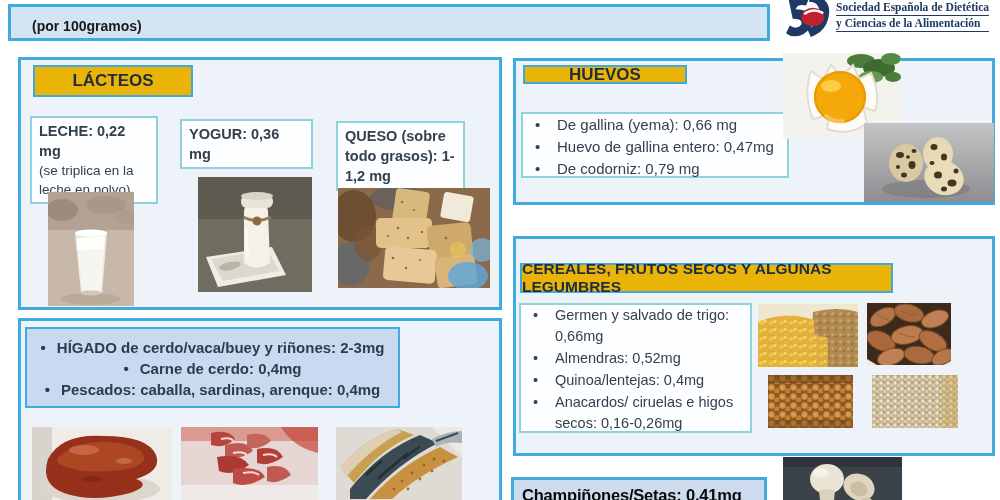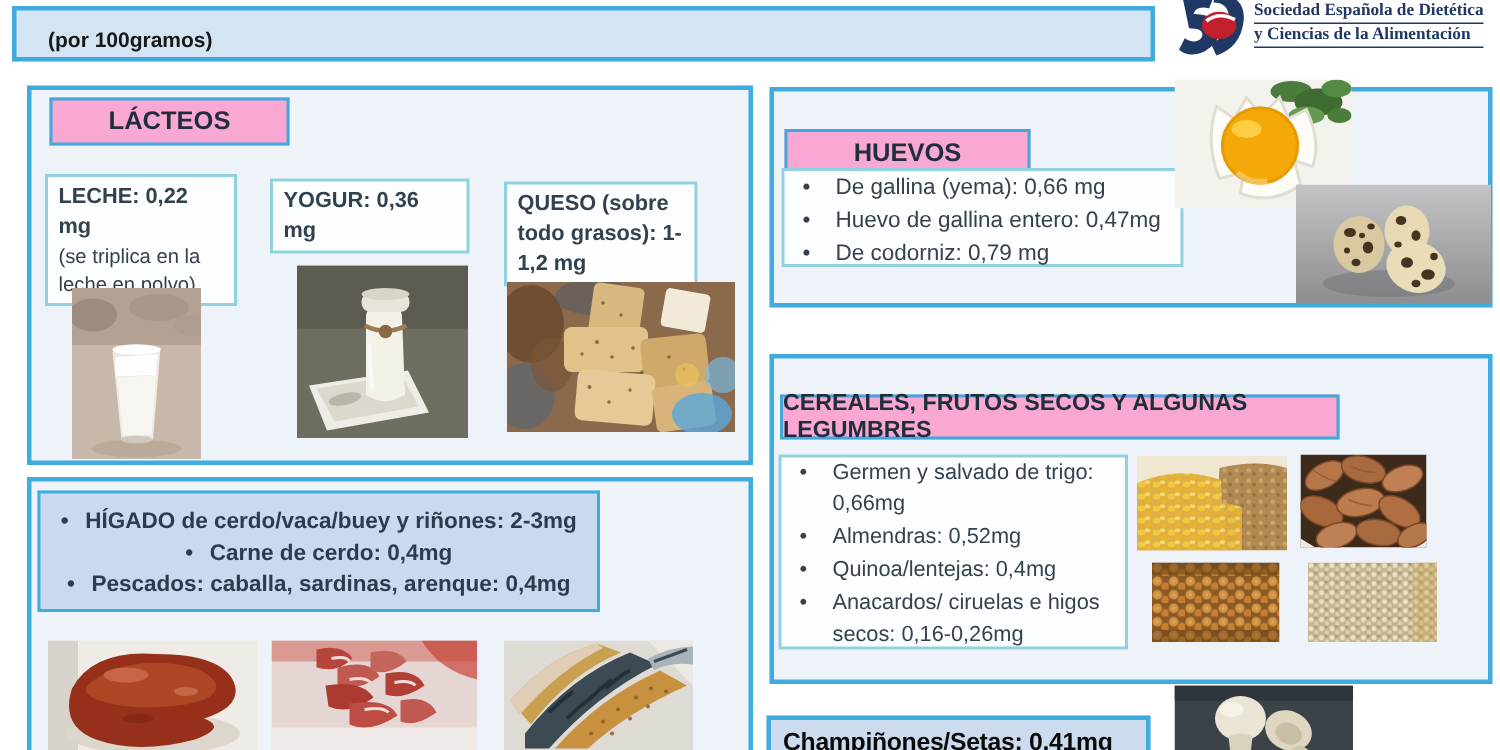--- a/index.html
+++ b/index.html
@@ -16,21 +16,21 @@
   
   .logo{left:782px;top:0;display:flex;align-items:flex-start;z-index:3;}
   .logo-mark{width:52px;height:44px;margin-top:-6px;}
   .logo-text{margin-left:2px;margin-top:0;}
   .logo-text div{font-family:"Liberation Serif", serif;font-size:11.5px;font-weight:bold;
                  color:#1f3864;line-height:14px;border-bottom:1.5px solid #1f3864;
                  padding-bottom:1px;white-space:nowrap;}
 
   
   .panel{background:#eef3f9;border:3px solid #3fabdf;z-index:1;}
-  .header-box{background:#f9a8d4;border:2px solid #41a8dc;display:flex;align-items:center;
+  .header-box{background:#eab308;border:2px solid #41a8dc;display:flex;align-items:center;
               justify-content:center;font-weight:bold;color:#1f2d3d;z-index:2;}
   .label-box{background:#fdfeff;border:2px solid #8fd2de;color:#33414f;padding:3px 7px;z-index:2;}
   .lb-bold{font-weight:bold;font-size:14.5px;line-height:20px;}
   .lb-note{font-size:13.5px;line-height:19px;}
 
   
   ul.blist{list-style:none;margin:0;padding:0;}
   ul.blist li{position:relative;padding-left:34px;color:#35414e;}
   ul.blist li::before{content:"\2022";position:absolute;left:12px;}
   .huevos-list{background:#fdfeff;border:2px solid #8fd2de;padding-top:2px;z-index:2;}
@@ -228,21 +228,21 @@
         <circle cx="96" cy="44" r="1.4"></circle>
           <circle cx="108" cy="34" r="1.4"></circle>
           <circle cx="58" cy="62" r="1.4"></circle>
       </g>
       <path d="M96 12 Q112 4 126 4 L126 16 Q110 14 100 20 Z" fill="#a8b4ba"></path>
       <path d="M100 14 L122 6" stroke="#3c4a54" stroke-width="2" fill="none"></path>
     </svg>
   </div>
 
   <div class="abs panel" style="left:513px;top:58px;width:482px;height:147px;"></div>
-  <div class="abs header-box" style="left:523px;top:65px;width:164px;height:32px;font-size:17px;margin-top:21px;">
+  <div class="abs header-box" style="left:523px;top:65px;width:164px;height:19px;font-size:17px;">
     <span>HUEVOS</span>
   </div>
   <ul class="abs blist huevos-list" style="left:521px;top:112px;width:268px;height:66px;">
     <li>De gallina (yema): 0,66 mg</li>
     <li>Huevo de gallina entero: 0,47mg</li>
     <li>De codorniz: 0,79 mg</li>
   </ul>
 
   <div class="abs photo" style="left:783px;top:53px;width:118px;height:86px;">
     <svg viewBox="0 0 118 86" preserveAspectRatio="none">

